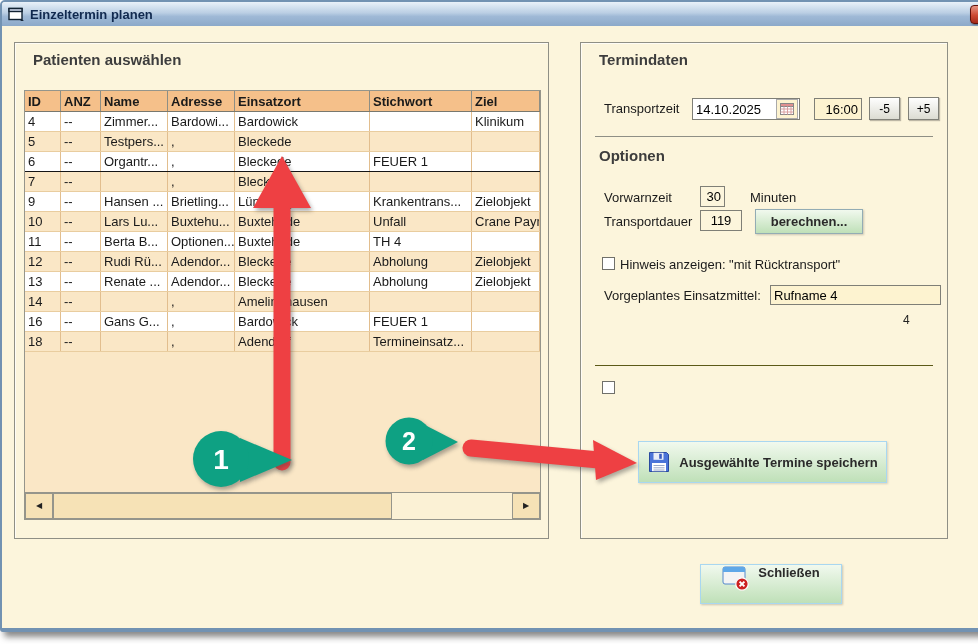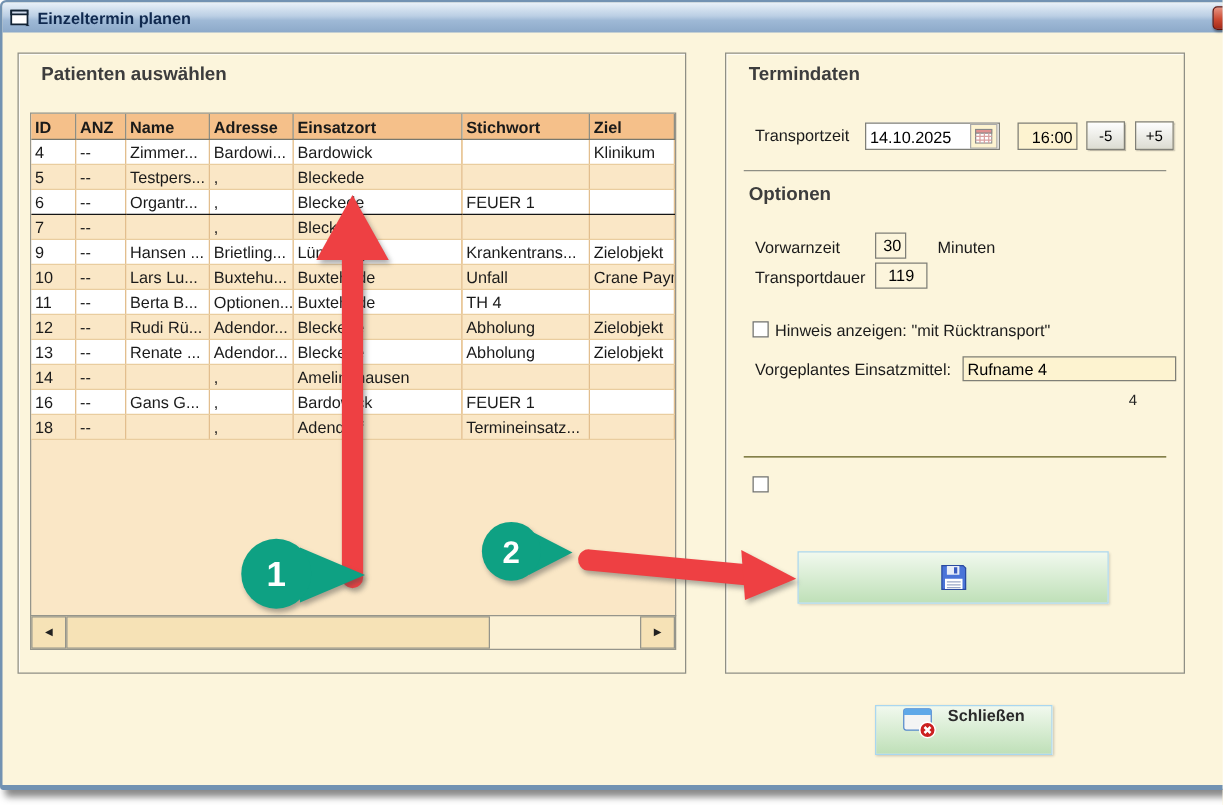--- a/index.html
+++ b/index.html
@@ -264,40 +264,42 @@
     <div class="divider" style="top:93px;"></div>
 
     <div class="gb-heading" style="top:104px;">Optionen</div>
 
     <span class="lbl" style="left:23px;top:147px;">Vorwarnzeit</span>
     <input class="tinput center" style="left: 119px; top: 143px; width: 25px; height: 21px; background: rgb(252, 245, 220); text-align: right;" readonly="" value="30">
     <span class="lbl" style="left:169px;top:147px;">Minuten</span>
 
     <span class="lbl" style="left:23px;top:171px;">Transportdauer</span>
     <input class="tinput center" style="left: 119px; top: 167px; width: 42px; height: 21px; background: rgb(252, 245, 220);" readonly="" value="119">
+    <button class="greenbtn" style="position:absolute;left:174px;top:166px;width:108px;height:25px;font-size:13px;box-shadow:1px 1px 2px rgba(0,0,0,.2);">berechnen...</button>
 
     <input type="checkbox" class="cb" style="left: 21px; top: 214px;">
     <span class="lbl" style="left:39px;top:214px;">Hinweis anzeigen: "mit Rücktransport"</span>
 
     <span class="lbl" style="left:23px;top:245px;">Vorgeplantes Einsatzmittel:</span>
     <input class="tinput cream" style="left: 189px; top: 242px; width: 171px; height: 20px;" readonly="" value="Rufname 4">
     <span class="small4">4</span>
 
     <div class="divider olive" style="top:322px;"></div>
 
     <input type="checkbox" class="cb" style="left: 21px; top: 338px;">
 
     <div class="savebtn">
       <svg width="24" height="24" viewBox="0 0 24 24">
         <path d="M2.5 2.5 h17 l2 2 v17 h-19 z" fill="#4A74D8" stroke="#2A4AA0"></path>
         <rect x="6.5" y="2.8" width="10" height="7" fill="#E8EEF8"></rect>
         <rect x="12.2" y="3.8" width="2.6" height="5" fill="#3A5CC0"></rect>
         <rect x="5" y="13" width="14" height="8.2" fill="#fff"></rect>
         <path d="M6.5 15.5h11 M6.5 17.8h11 M6.5 20h11" stroke="#9AA8C8" stroke-width="1"></path>
       </svg>
+      <span>Ausgewählte Termine speichern</span>
     </div>
   </div>
 
   <div class="closebtn2">
     <svg width="28" height="26" viewBox="0 0 28 26">
       <rect x="1" y="2" width="22" height="17" rx="2" fill="#F4F4F4" stroke="#5588CC"></rect>
       <path d="M1 7 v-3 a2 2 0 0 1 2-2 h18 a2 2 0 0 1 2 2 v3 z" fill="#5FA8E8"></path>
       <circle cx="20" cy="19" r="6.2" fill="#CC2020" stroke="#fff" stroke-width="1.2"></circle>
       <path d="M17.6 16.6 l4.8 4.8 M22.4 16.6 l-4.8 4.8" stroke="#fff" stroke-width="2"></path>
     </svg>

